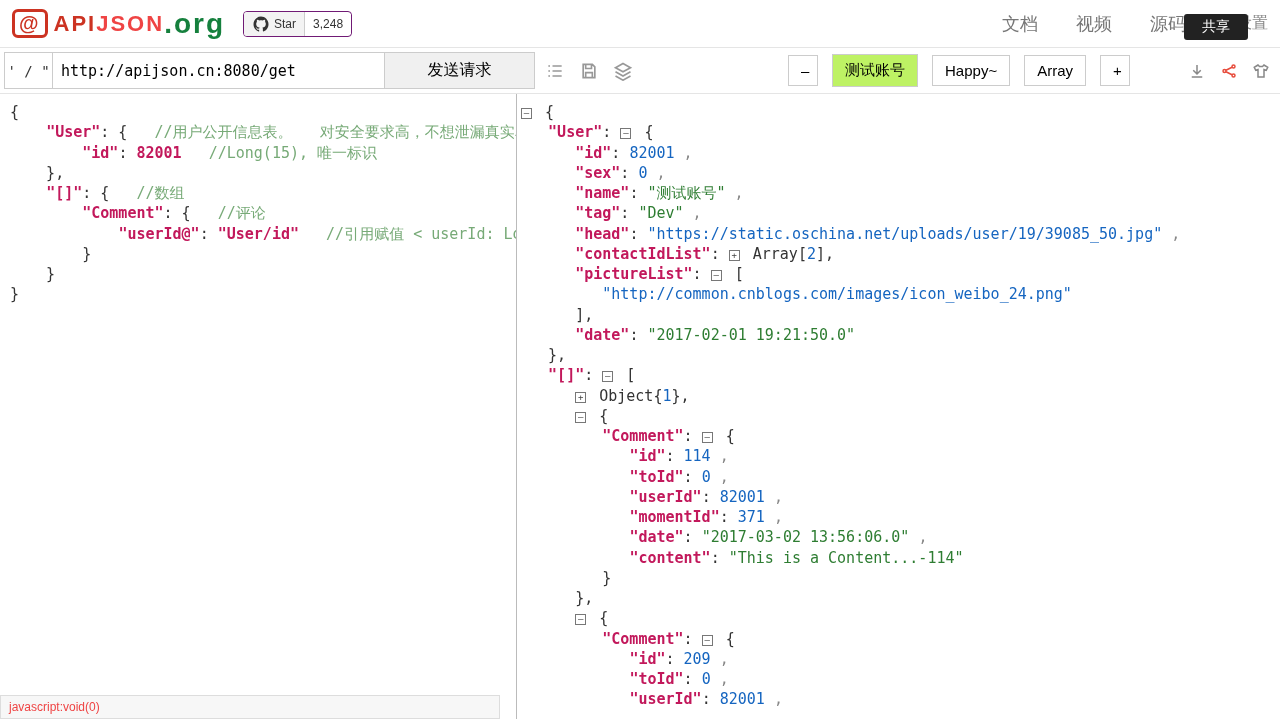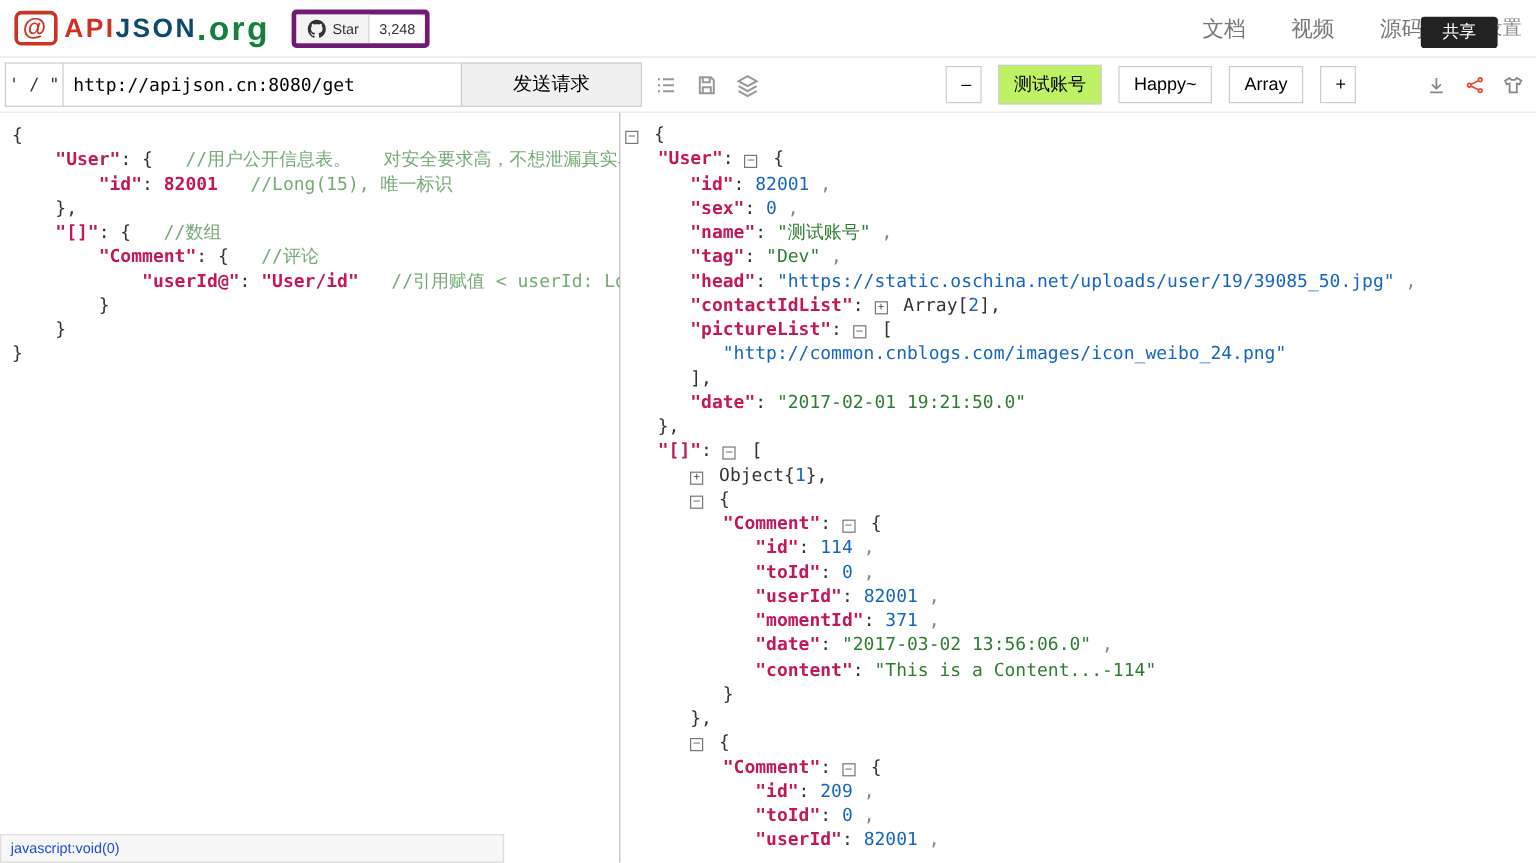--- a/index.html
+++ b/index.html
@@ -1,23 +1,23 @@
 <!DOCTYPE html>
 <html><head>
 <meta charset="utf-8">
 <style>
 *{box-sizing:border-box;margin:0;padding:0}
 body{font-family:-apple-system,BlinkMacSystemFont,"Segoe UI",sans-serif;font-size:14px;color:#333;width:1280px;height:719px;overflow:hidden;background:#fff}
 .header{height:48px;display:flex;align-items:center;padding:0 12px;border-bottom:1px solid #e5e5e5}
 .logo{display:flex;align-items:center;font-size:22px;font-weight:bold;letter-spacing:2px}
 .logo-at{color:#c32;background:#fff;border:3px solid #c32;border-radius:6px;padding:0 4px;margin-right:6px;font-size:20px}
 .logo-api{color:#c32}
-.logo-json{color:#0c4a6e}
+.logo-json{color:#ef4444}
 .logo-org{color:#15803d;font-size:28px}
-.gh-star{margin-left:18px;display:flex;align-items:center;border:4px solid #701a75;border-radius:4px;overflow:hidden;font-size:12px;cursor:pointer}
+.gh-star{margin-left:18px;display:flex;align-items:center;border:1px solid #701a75;border-radius:4px;overflow:hidden;font-size:12px;cursor:pointer}
 .gh-star-left{padding:3px 8px;background:#f3f3f3;border-right:1px solid #ccc;display:flex;align-items:center;gap:4px}
 .gh-star-right{padding:3px 8px;background:#fff}
 .nav-mid{flex:1;display:flex;justify-content:flex-end;gap:38px;font-size:18px;color:#777}
 .nav-mid span{cursor:pointer}
 .nav-right{display:flex;align-items:center;gap:18px;font-size:16px;color:#888}
 .tooltip-share{position:absolute;right:32px;top:14px;background:#222;color:#fff;padding:4px 18px;border-radius:3px;font-size:14px}
 .toolbar{height:46px;display:flex;align-items:stretch;border-bottom:1px solid #e5e5e5}
 .url-prefix{width:48px;display:flex;align-items:center;justify-content:center;border:1px solid #ccc;border-right:none;font-family:monospace;background:#fff;margin:4px 0 4px 4px}
 .url-input{flex:0 0 332px;border:1px solid #ccc;border-right:none;padding:16px 8px;font-family:monospace;font-size:15px;margin:4px 0}
 .send-btn{width:151px;background:#f0f0f0;border:1px solid #ccc;font-size:16px;cursor:pointer;margin:4px 0}
@@ -32,21 +32,21 @@
 .pane-left{width:517px;border-right:1px solid #bbb}
 .pane-right{flex:1;padding-left:4px}
 .k{color:#c2185b;font-weight:bold}
 .n{color:#1565c0}
 .s{color:#2e7d32}
 .s2{color:#1565c0}
 .c{color:#7a7}
 .p{color:#333}
 .toggle{display:inline-block;width:11px;height:11px;border:1px solid #777;font-size:9px;line-height:9px;text-align:center;margin-right:4px;cursor:pointer;color:#444;background:#fff;vertical-align:1px}
 .trail{color:#888}
-.status-bar{position:absolute;bottom:0;left:0;padding:4px 8px;font-size:12px;color:#1d4ed8;background:#f7f7f7;border:1px solid #ddd;width:420px}
+.status-bar{position:absolute;bottom:0;left:0;padding:4px 8px;font-size:12px;color:#ef4444;background:#f7f7f7;border:1px solid #ddd;width:500px}
 .icon-svg{width:18px;height:18px;stroke:#555;fill:none;stroke-width:2}
 .head-icon{width:18px;height:18px;stroke:#888;fill:none;stroke-width:2;cursor:pointer}
 </style>
 </head>
 <body>
 
 <div class="header">
   <div class="logo">
     <span class="logo-at">@</span>
     <span class="logo-api">API</span>

